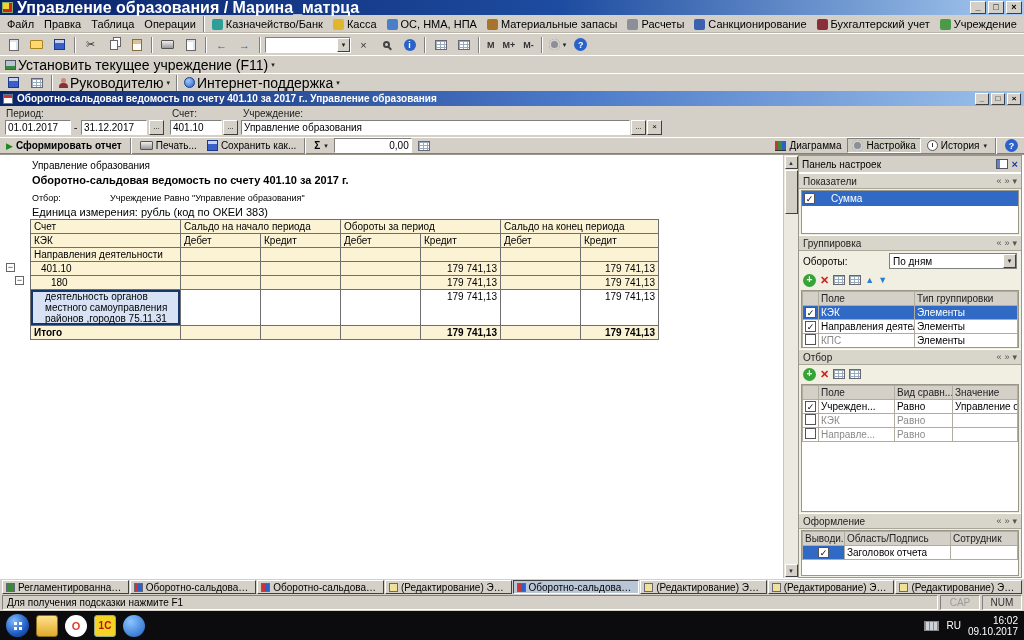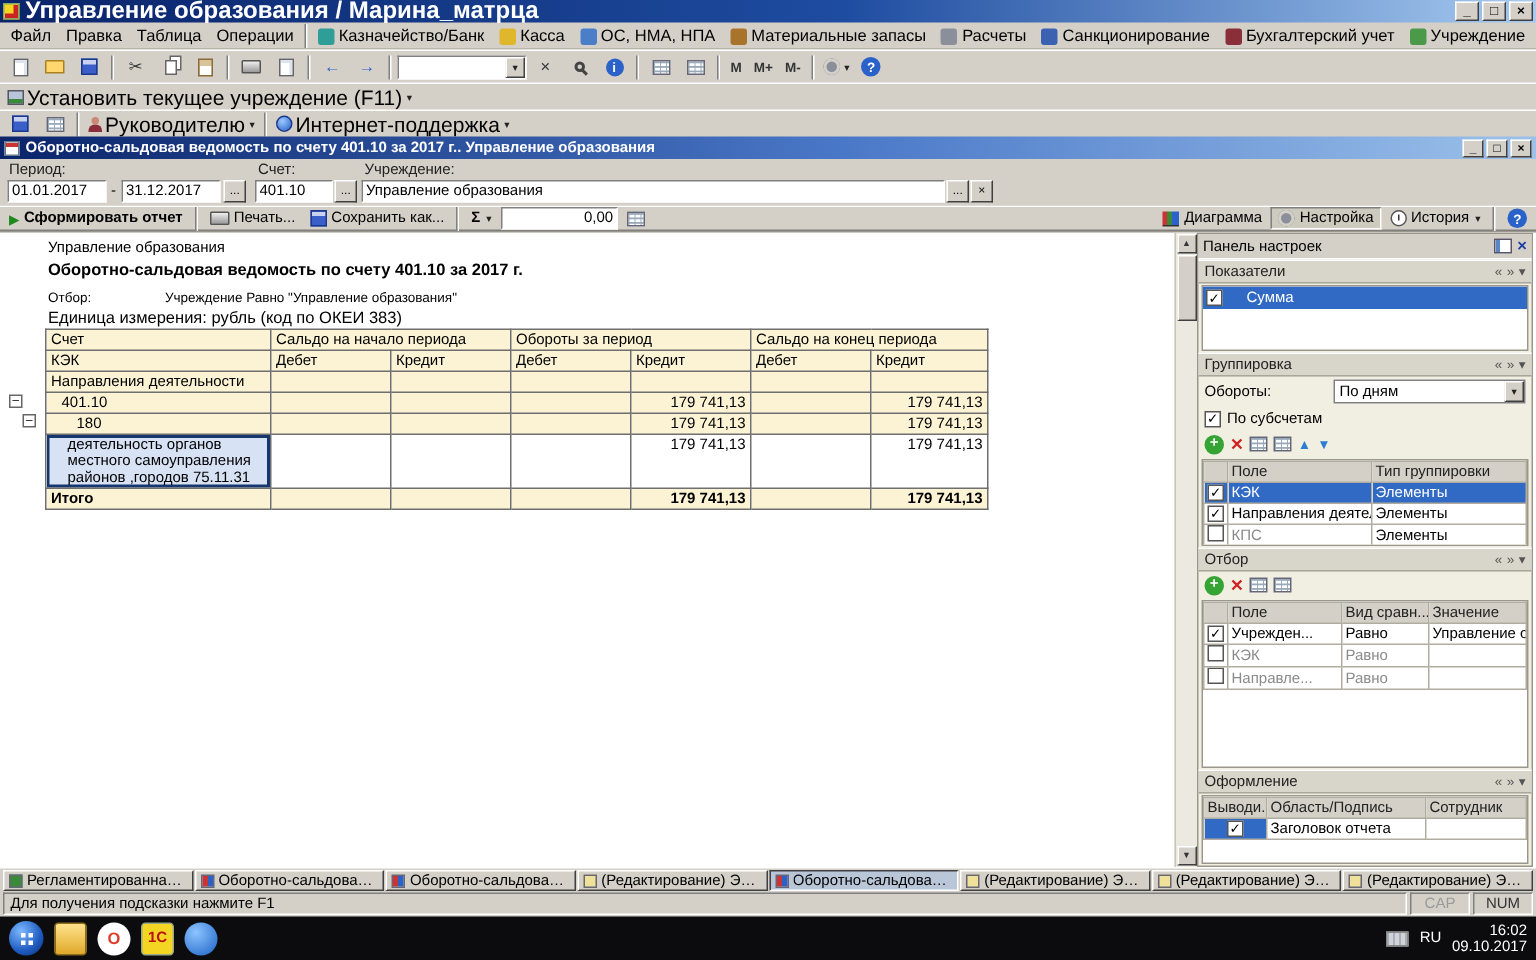--- a/index.html
+++ b/index.html
@@ -501,24 +501,20 @@
         <span class="p-nav">»</span>
         <span class="p-nav">▾</span>
       </div>
       <div class="p-line">
         <span>Обороты:</span>
         <span class="combo">
           <span>По дням</span>
           <span class="dd-arrow">▾</span>
         </span>
       </div>
-      <div class="p-line ck">
-        <span class="cb checked"></span>
-        <span>По субсчетам</span>
-      </div>
       <div class="p-tools">
         <span class="pt-add">+</span>
         <span class="pt-del">✕</span>
         <span class="blk ic-grid"></span>
         <span class="blk ic-grid"></span>
         <span class="pt-ar">▲</span>
         <span class="pt-ar">▼</span>
       </div>
       <div class="p-list" style="height:58px">
         <table class="pgrid">

